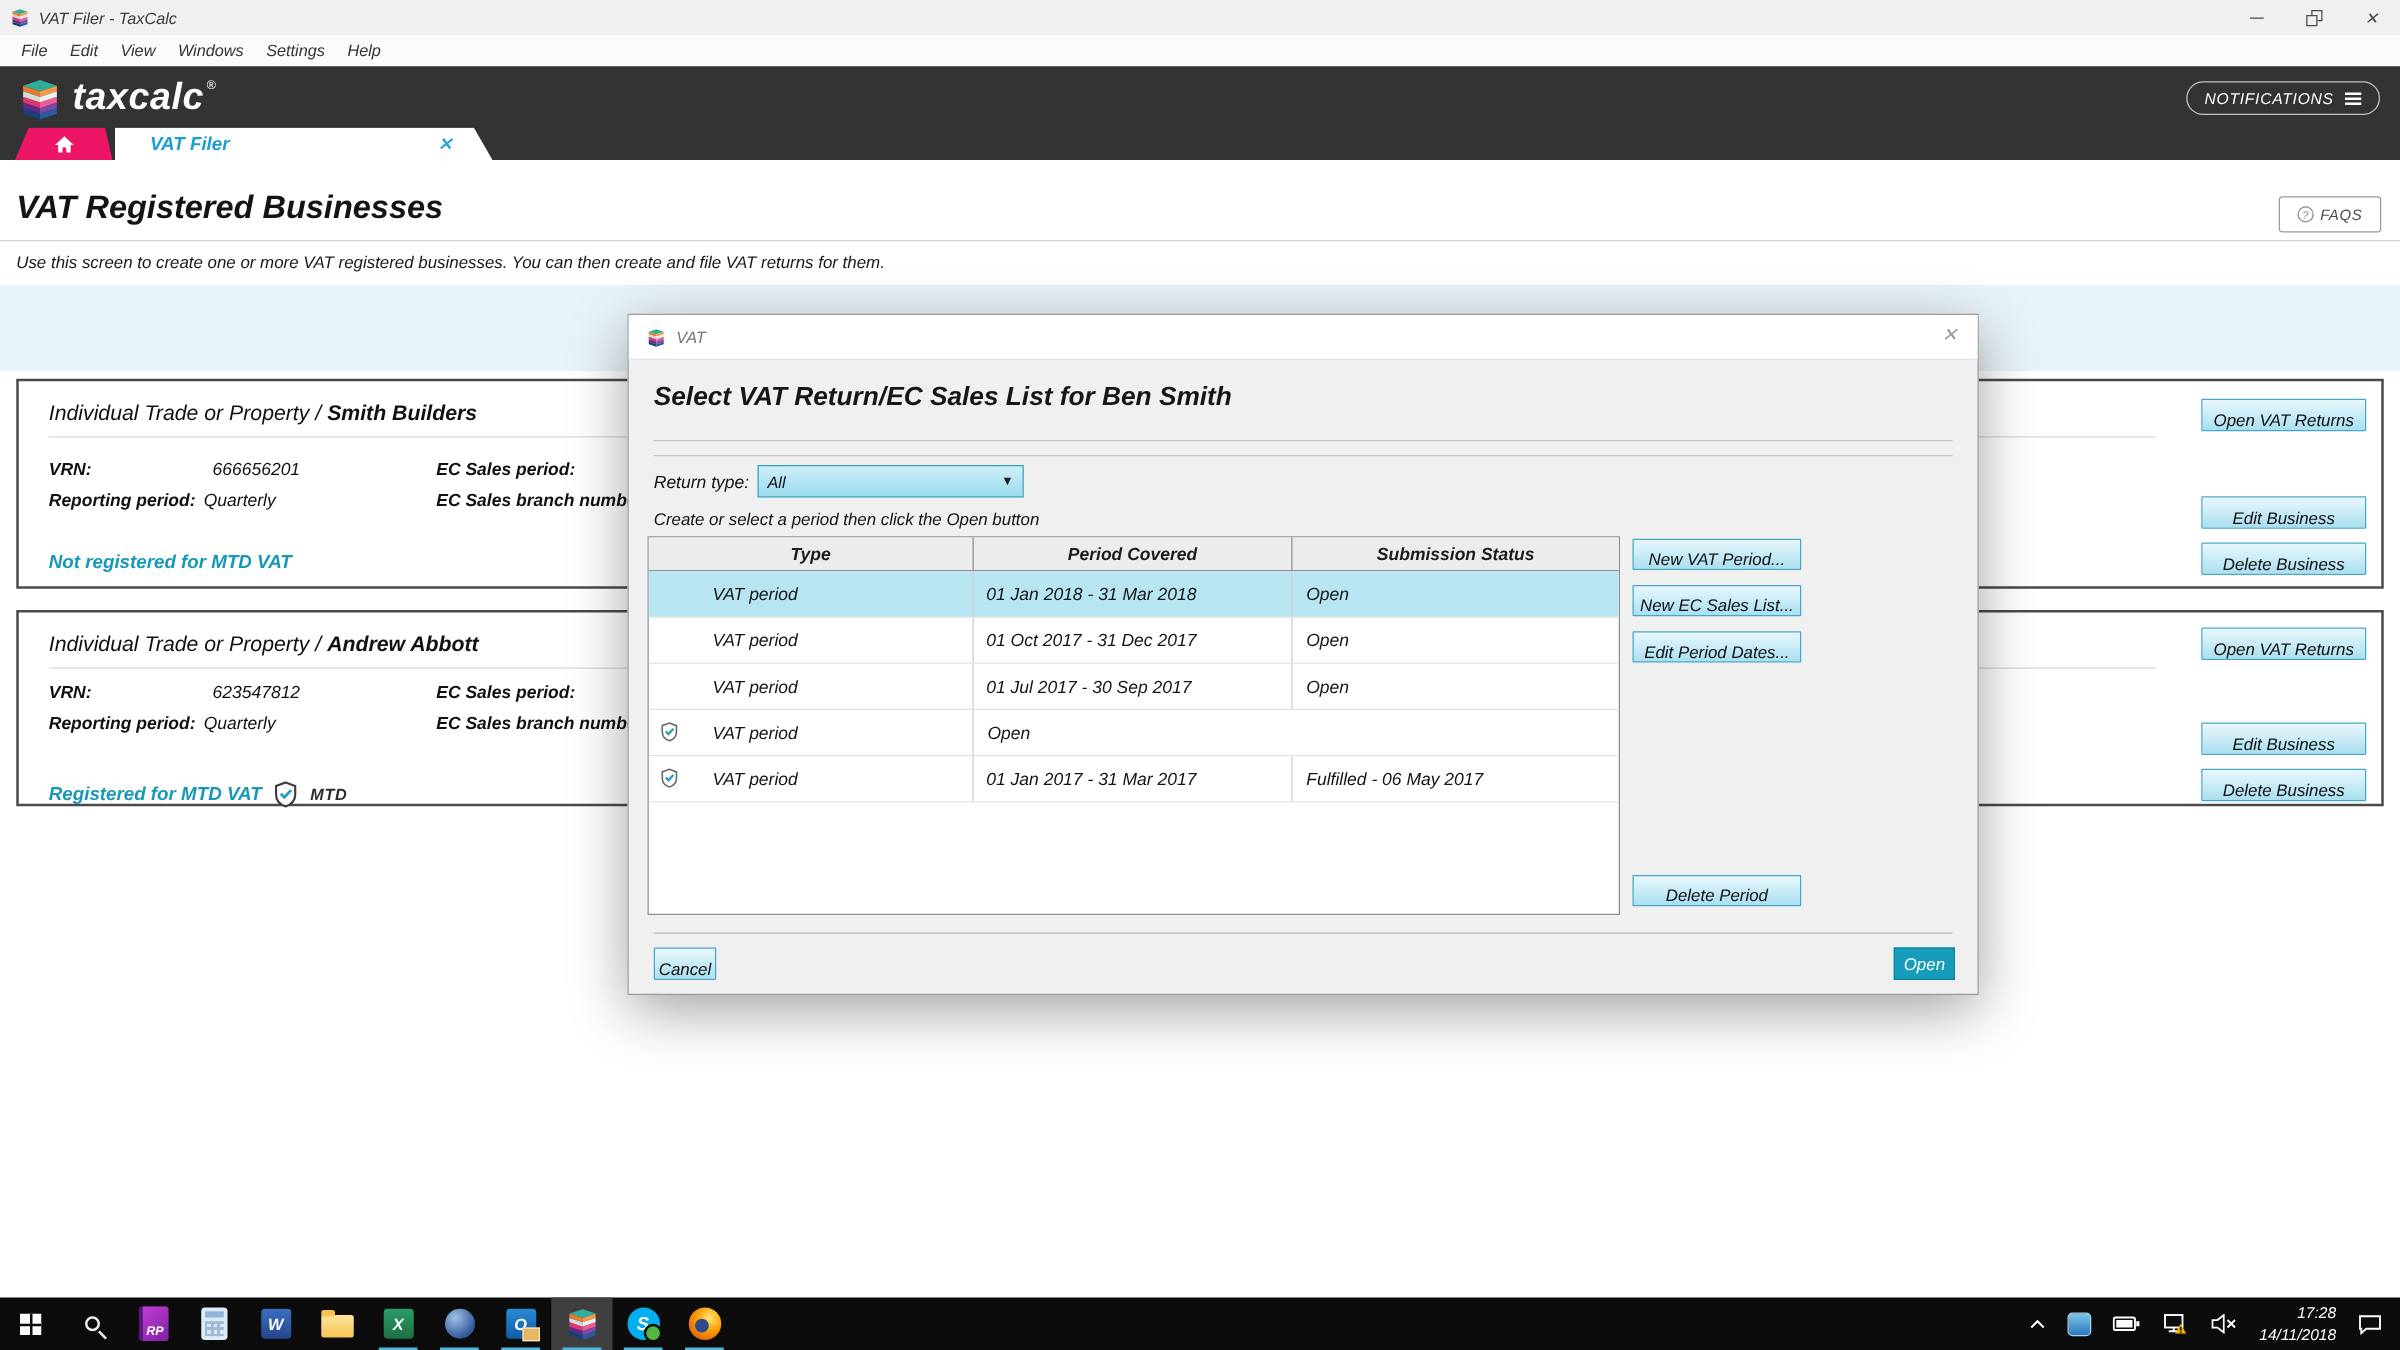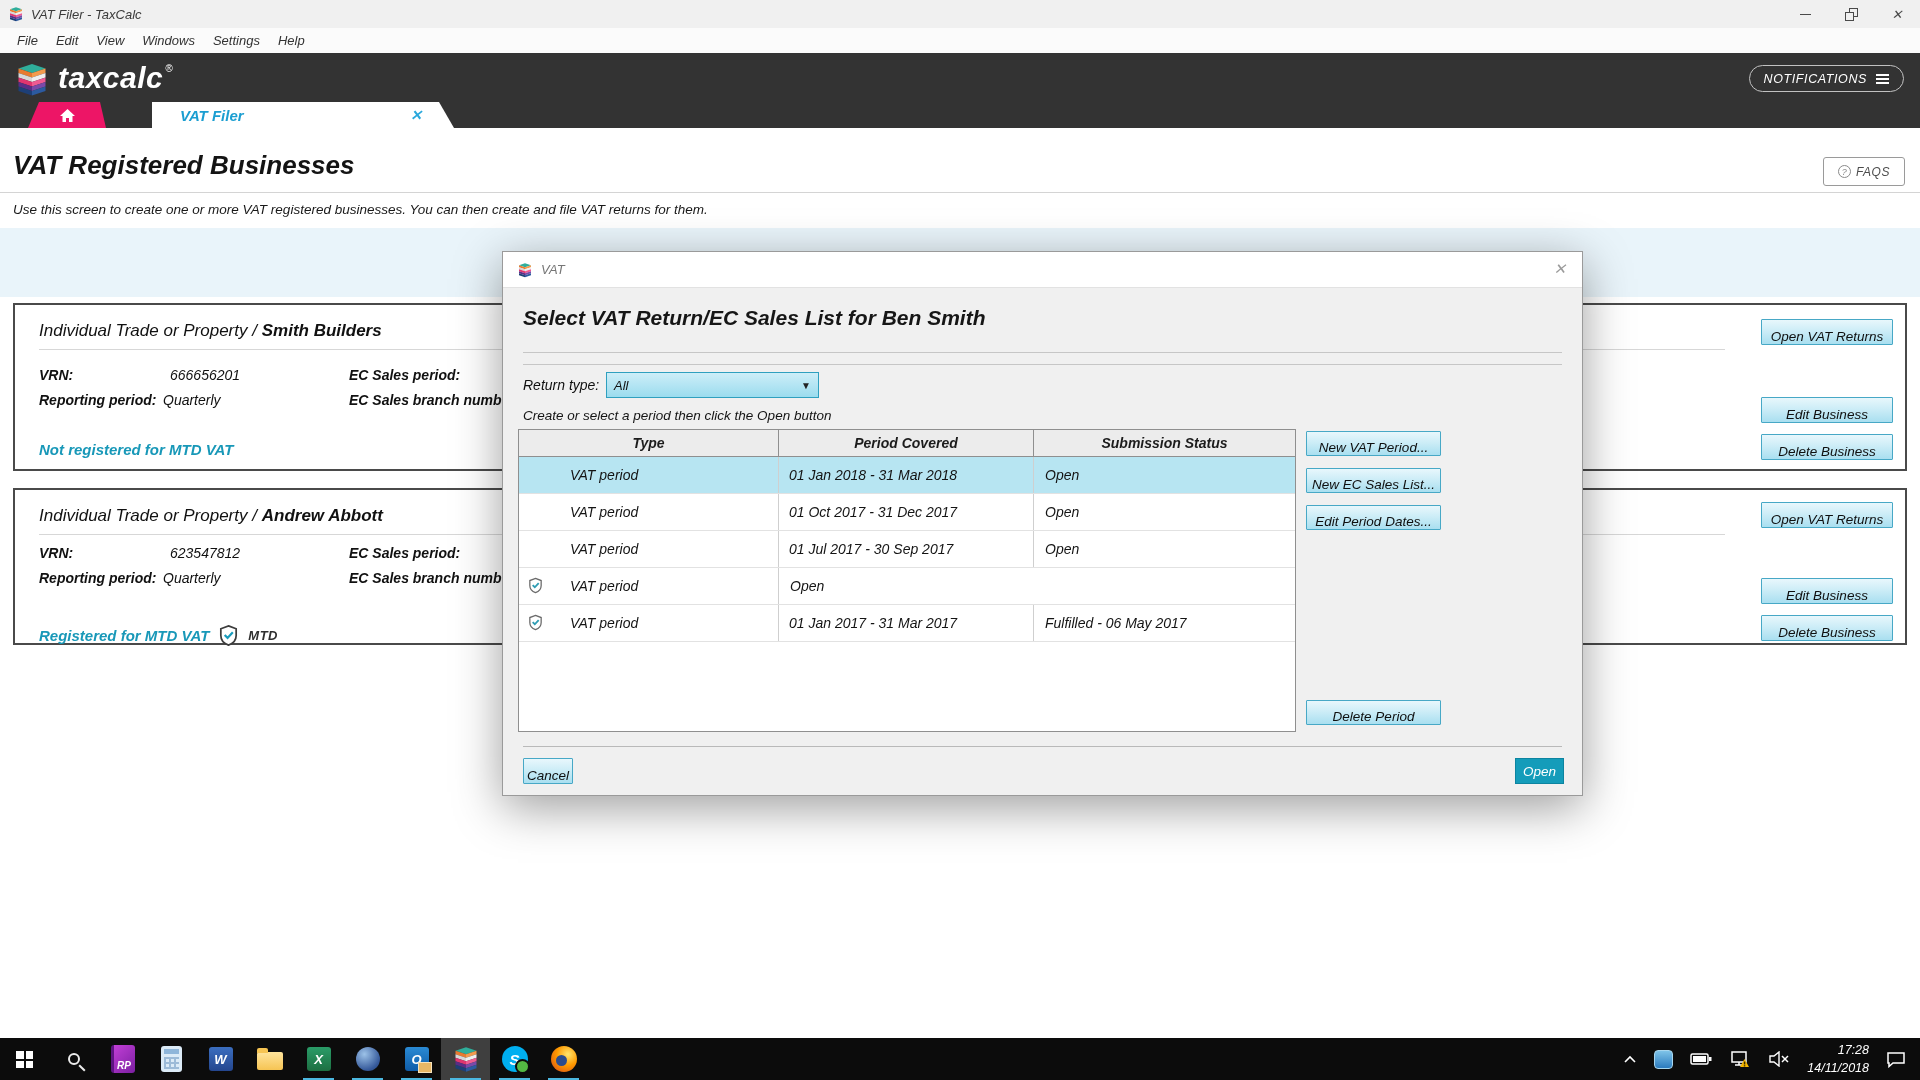--- a/index.html
+++ b/index.html
@@ -20,21 +20,21 @@
   .menubar{position:absolute;top:28px;left:0;right:0;height:25px;background:#fbfbfb;display:flex;align-items:center;padding-left:8px;}
   .menu-item{padding:0 9px;font-size:13px;color:#333;}
 
   
   .appheader{position:absolute;top:53px;left:0;right:0;height:75px;background:#333;}
   .brand{position:absolute;left:14px;top:8px;display:flex;align-items:flex-start;}
   .brand .brand-text{color:#fff;font-size:30px;font-weight:bold;letter-spacing:.5px;margin-left:8px;line-height:34px;}
   .brand .brand-mark{color:#fff;font-size:10px;margin-left:2px;margin-top:2px;}
   .notif-btn{position:absolute;right:16px;top:12px;height:27px;border:1px solid #c2c2c2;border-radius:14px;display:flex;align-items:center;gap:9px;padding:0 14px;color:#fff;font-size:12.5px;letter-spacing:.6px;}
   .burger{display:block;width:13px;height:2px;background:#fff;box-shadow:0 -4px 0 #fff,0 4px 0 #fff;}
-  .tabrow{position:absolute;left:28px;bottom:0;height:26px;display:flex;gap:44px;}
+  .tabrow{position:absolute;left:12px;bottom:0;height:26px;display:flex;}
   .tab-home{width:78px;height:26px;background:#ed1566;clip-path:polygon(11px 0,calc(100% - 6px) 0,100% 100%,0 100%);display:flex;align-items:center;justify-content:center;}
   .tab-active{width:302px;height:26px;background:#fff;clip-path:polygon(0 0,calc(100% - 15px) 0,100% 100%,0 100%);margin-left:2px;position:relative;display:flex;align-items:center;}
   .tab-active .tab-label{margin-left:28px;color:#1b9ed1;font-weight:bold;font-size:15px;}
   .tab-close{position:absolute;right:32px;color:#29a8dc;font-weight:bold;font-size:14px;}
 
   
   .page-title{position:absolute;left:13px;top:150px;font-size:26px;font-weight:bold;color:#141414;}
   .faqs-btn{position:absolute;right:15px;top:157px;width:82px;height:29px;background:#fff;border:1px solid #9a9a9a;border-radius:3px;display:flex;align-items:center;justify-content:center;gap:5px;font-size:12px;color:#4c4c4c;letter-spacing:.5px;}
   .qmark{width:13px;height:13px;border:1px solid #8a8a8a;border-radius:50%;font-size:9px;color:#8a8a8a;display:flex;align-items:center;justify-content:center;}
   .page-divider{position:absolute;left:0;right:0;top:192px;height:1px;background:#d4d4d4;}

